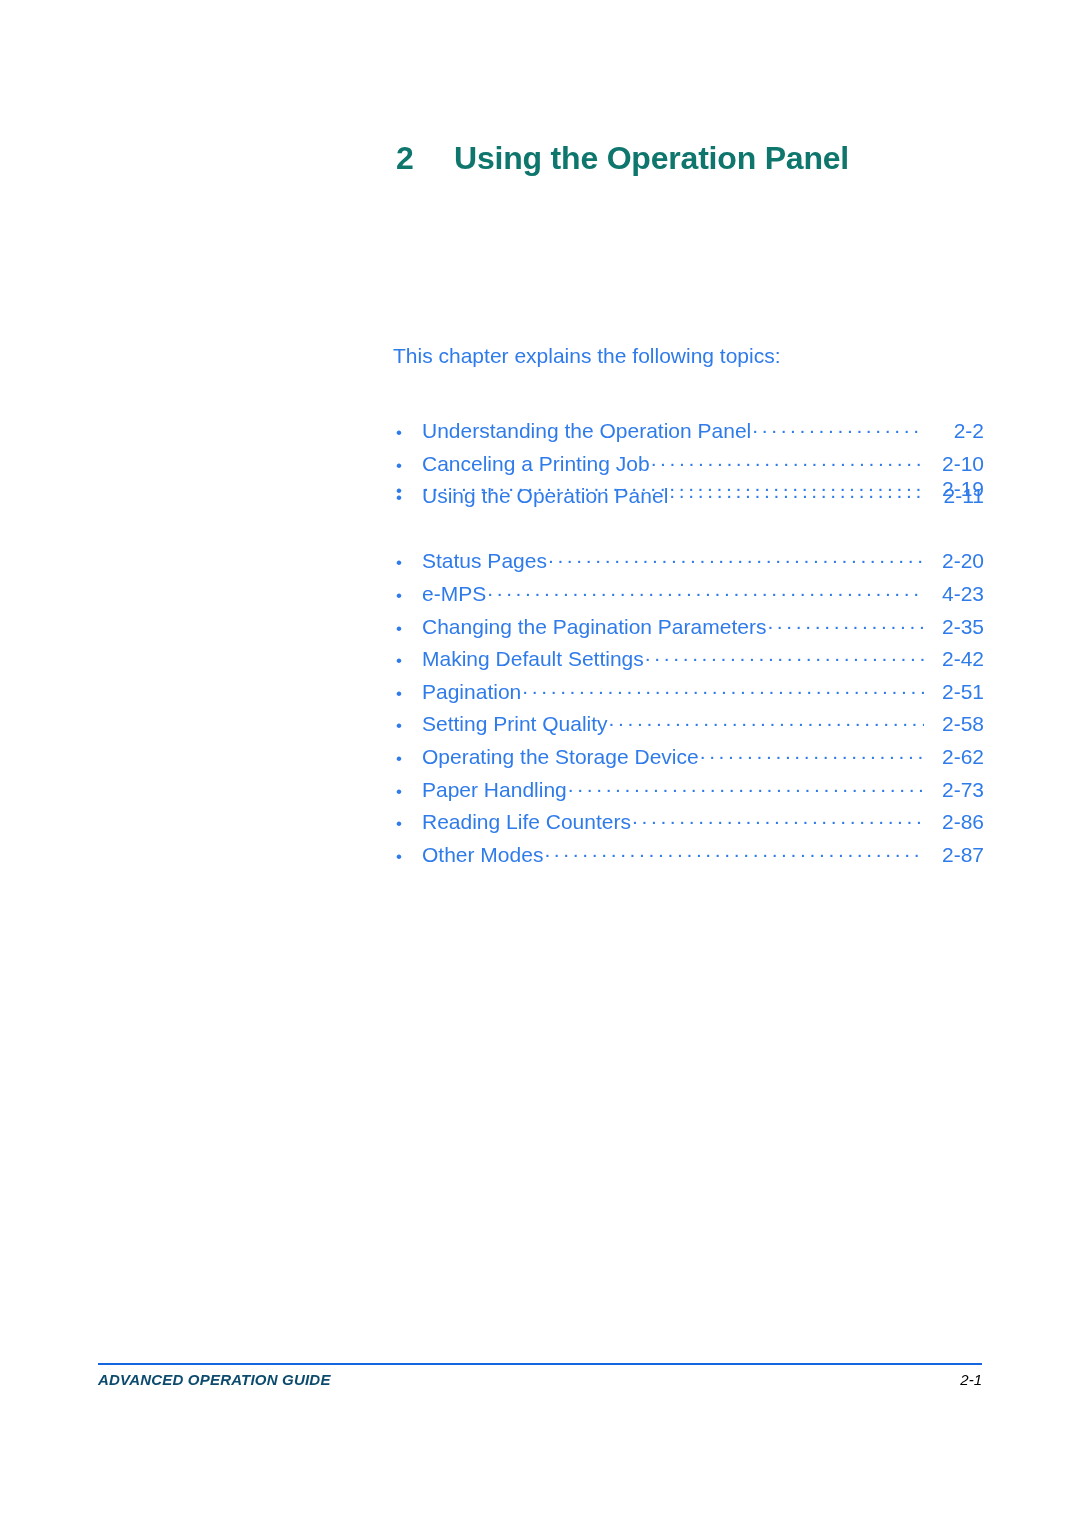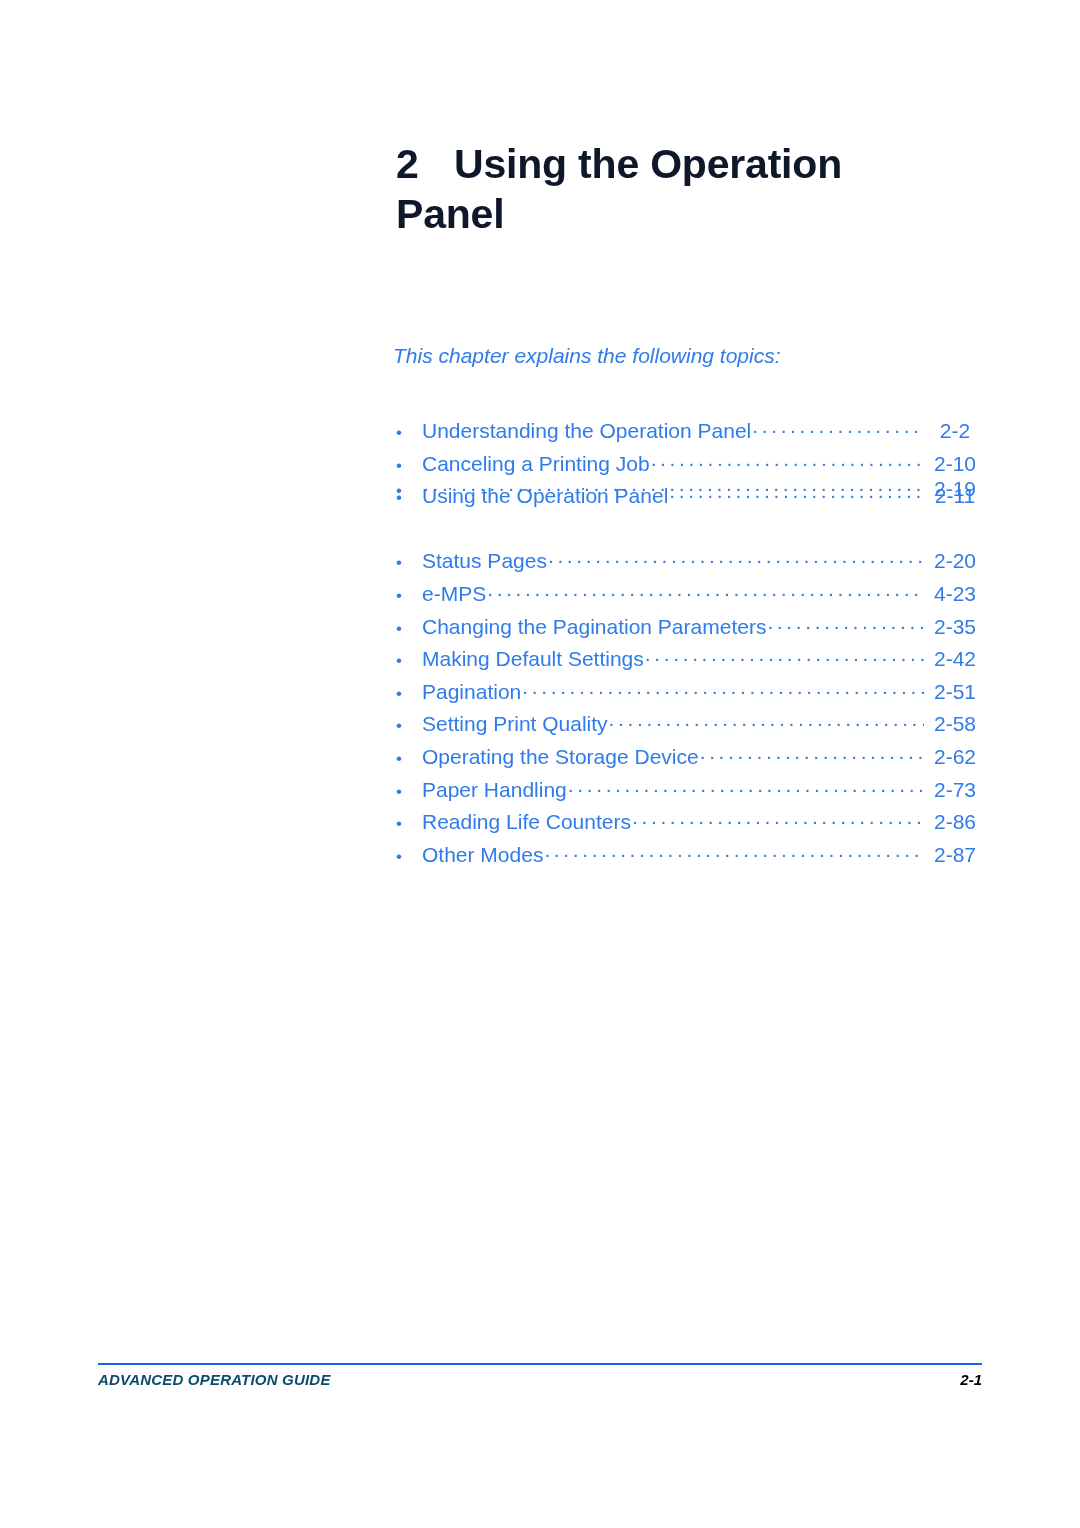--- a/index.html
+++ b/index.html
@@ -20,22 +20,22 @@
     inset: 0;
     background: #ffffff;
   }
 
   
   .chapter-title {
     position: absolute;
     left: 396px;
     top: 112px;
     width: 500px;
-    color: #0f172a;
-    font-size: 41px;
+    color: #0f766e;
+    font-size: 32px;
     font-weight: bold;
     line-height: 50px;
     letter-spacing: -0.2px;
   }
   .chapter-title .num {
     display: inline-block;
     width: 58px;
   }
   .chapter-title .ttl {
     display: inline;
@@ -43,21 +43,20 @@
 
   
   .intro {
     position: absolute;
     left: 393px;
     top: 322px;
     color: #2f7bea;
     font-size: 21px;
     line-height: 26px;
     white-space: nowrap;
-    font-style: italic;
   }
 
   
   .toc {
     position: absolute;
     left: 396px;
     top: 371px;
     width: 588px;
   }
   .toc-row {
@@ -91,21 +90,21 @@
     position: absolute;
     left: 0;
     bottom: 0;
     letter-spacing: -1.1px;
     font-size: 21px;
     color: #2f7bea;
     white-space: nowrap;
   }
   .toc-page {
     flex: 0 0 58px;
-    text-align: center;
+    text-align: right;
     color: #2f7bea;
     font-size: 21px;
     margin-top: 8px;
   }
 
   
   .footer-rule {
     position: absolute;
     left: 98px;
     top: 1363px;
@@ -124,21 +123,21 @@
     letter-spacing: 0.2px;
   }
   .footer-right {
     position: absolute;
     left: 882px;
     top: 1371px;
     width: 100px;
     text-align: right;
     color: #000000;
     font-size: 15px;
-    font-weight: bold;
+    font-weight: normal;
     font-style: italic;
   }
 </style>
 </head>
 <body>
 
 <div class="page">
 
   <h1 class="chapter-title">
     <span class="num">2</span><span class="ttl">Using the Operation Panel</span>

